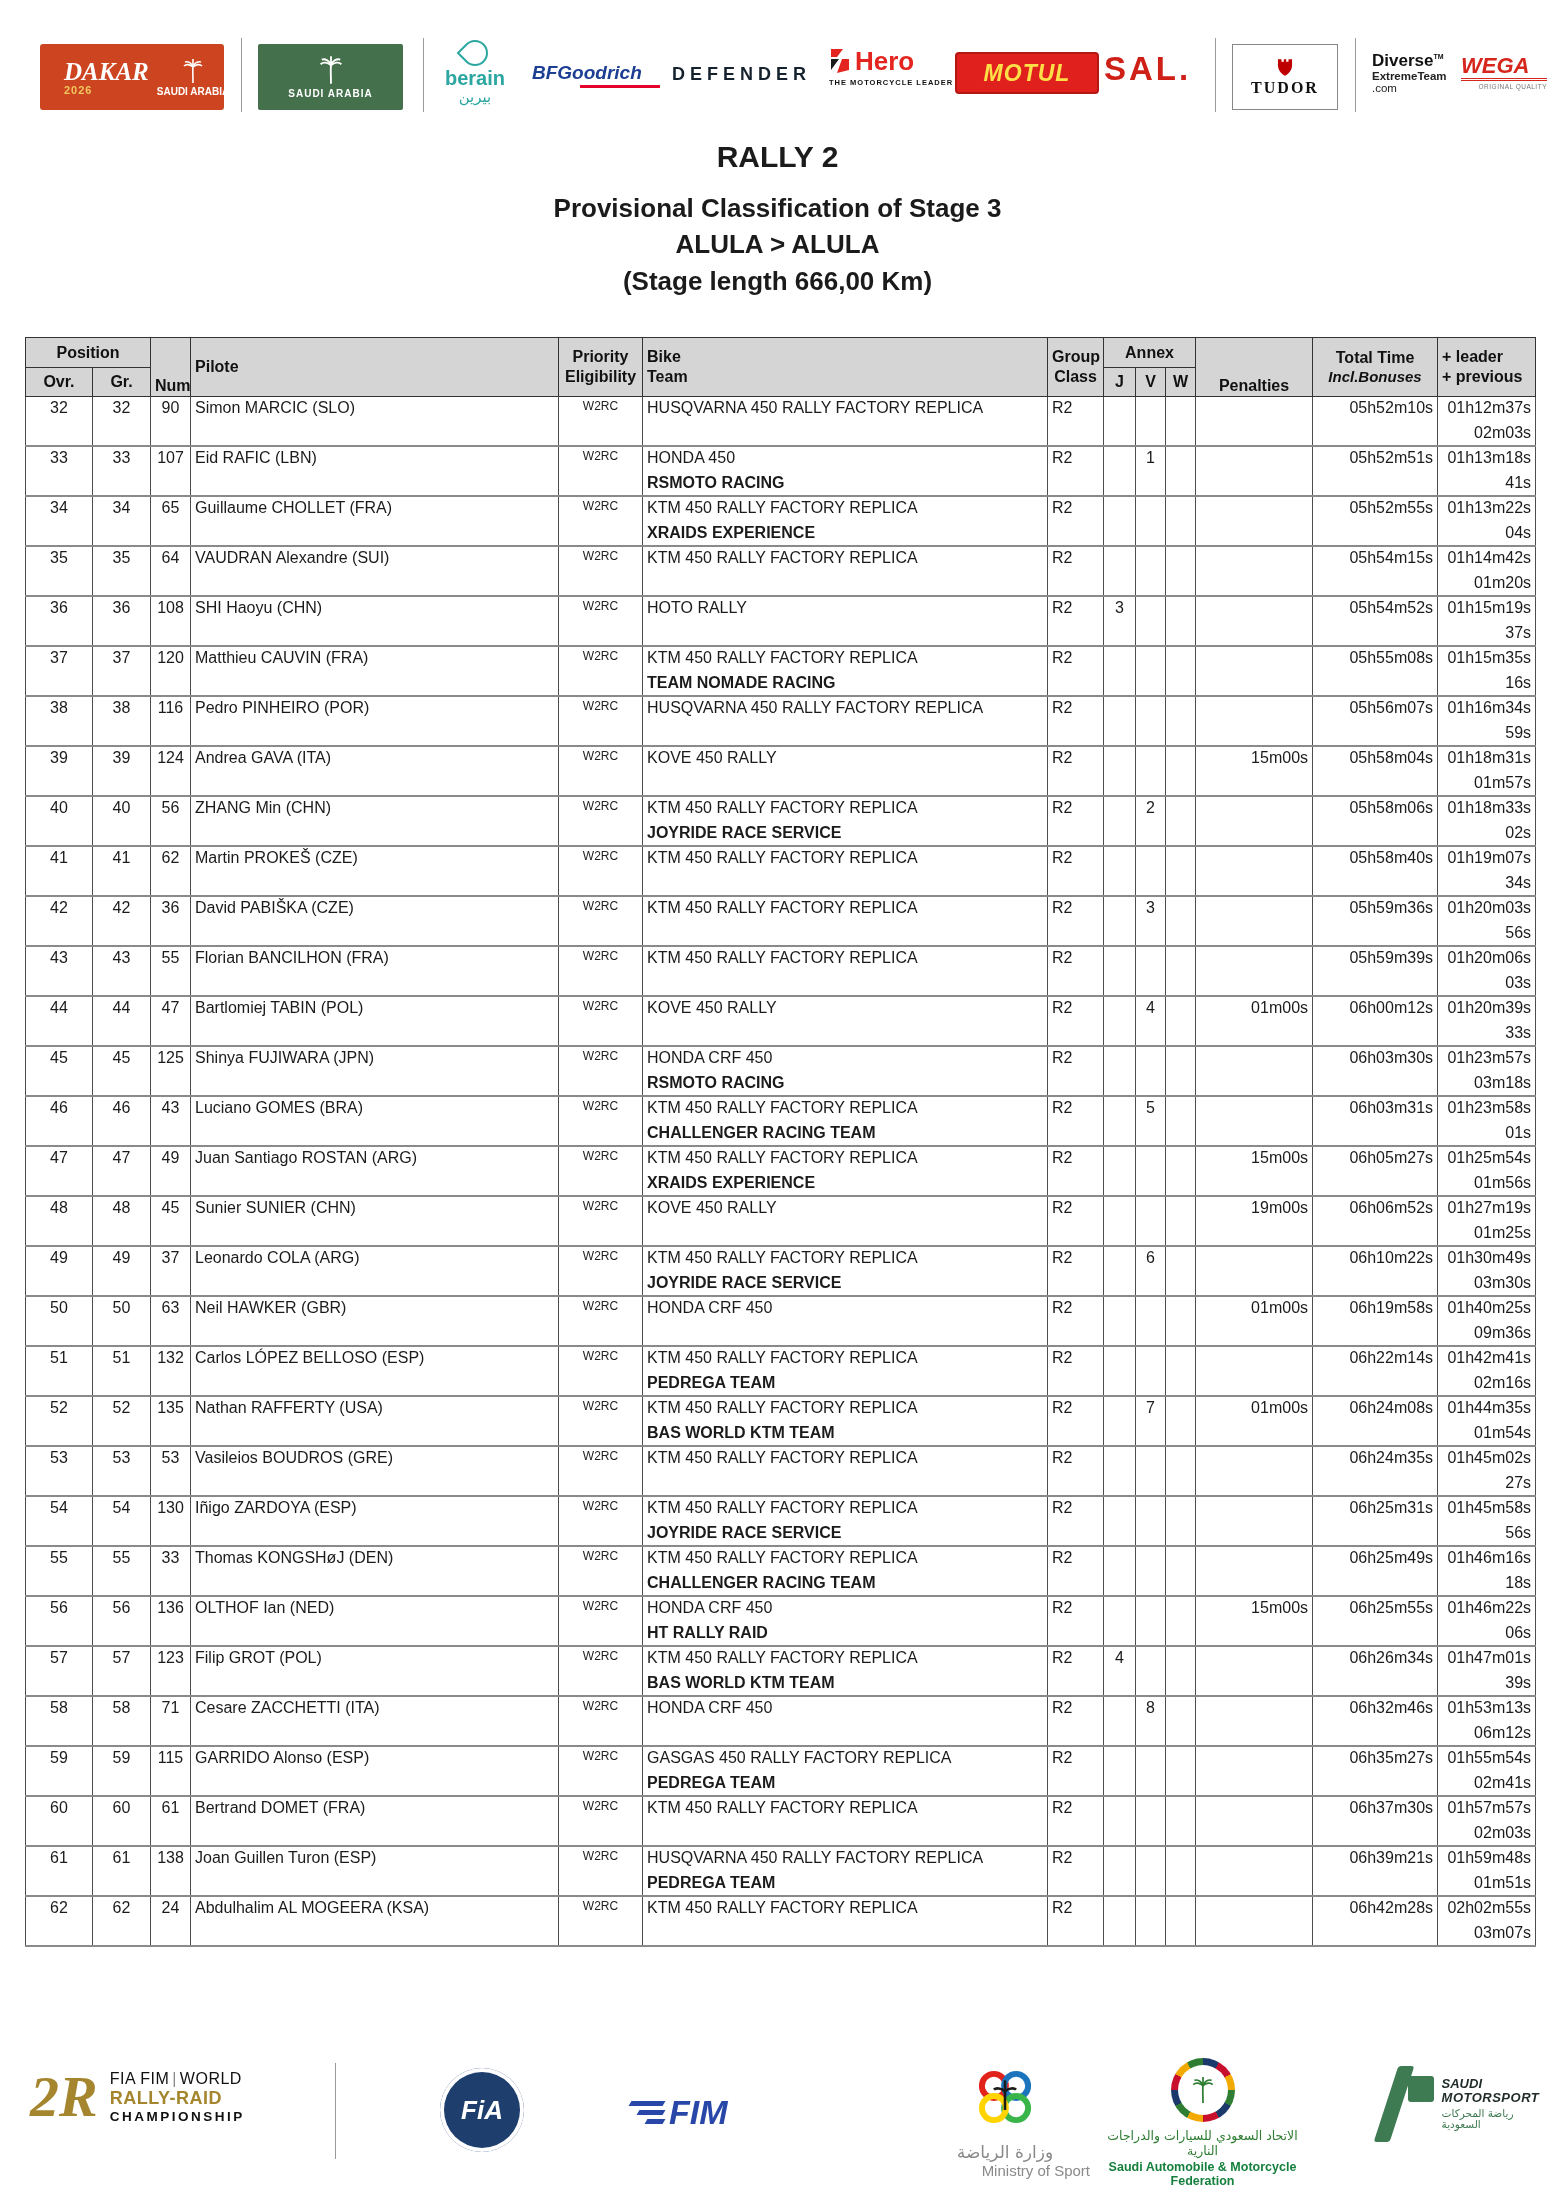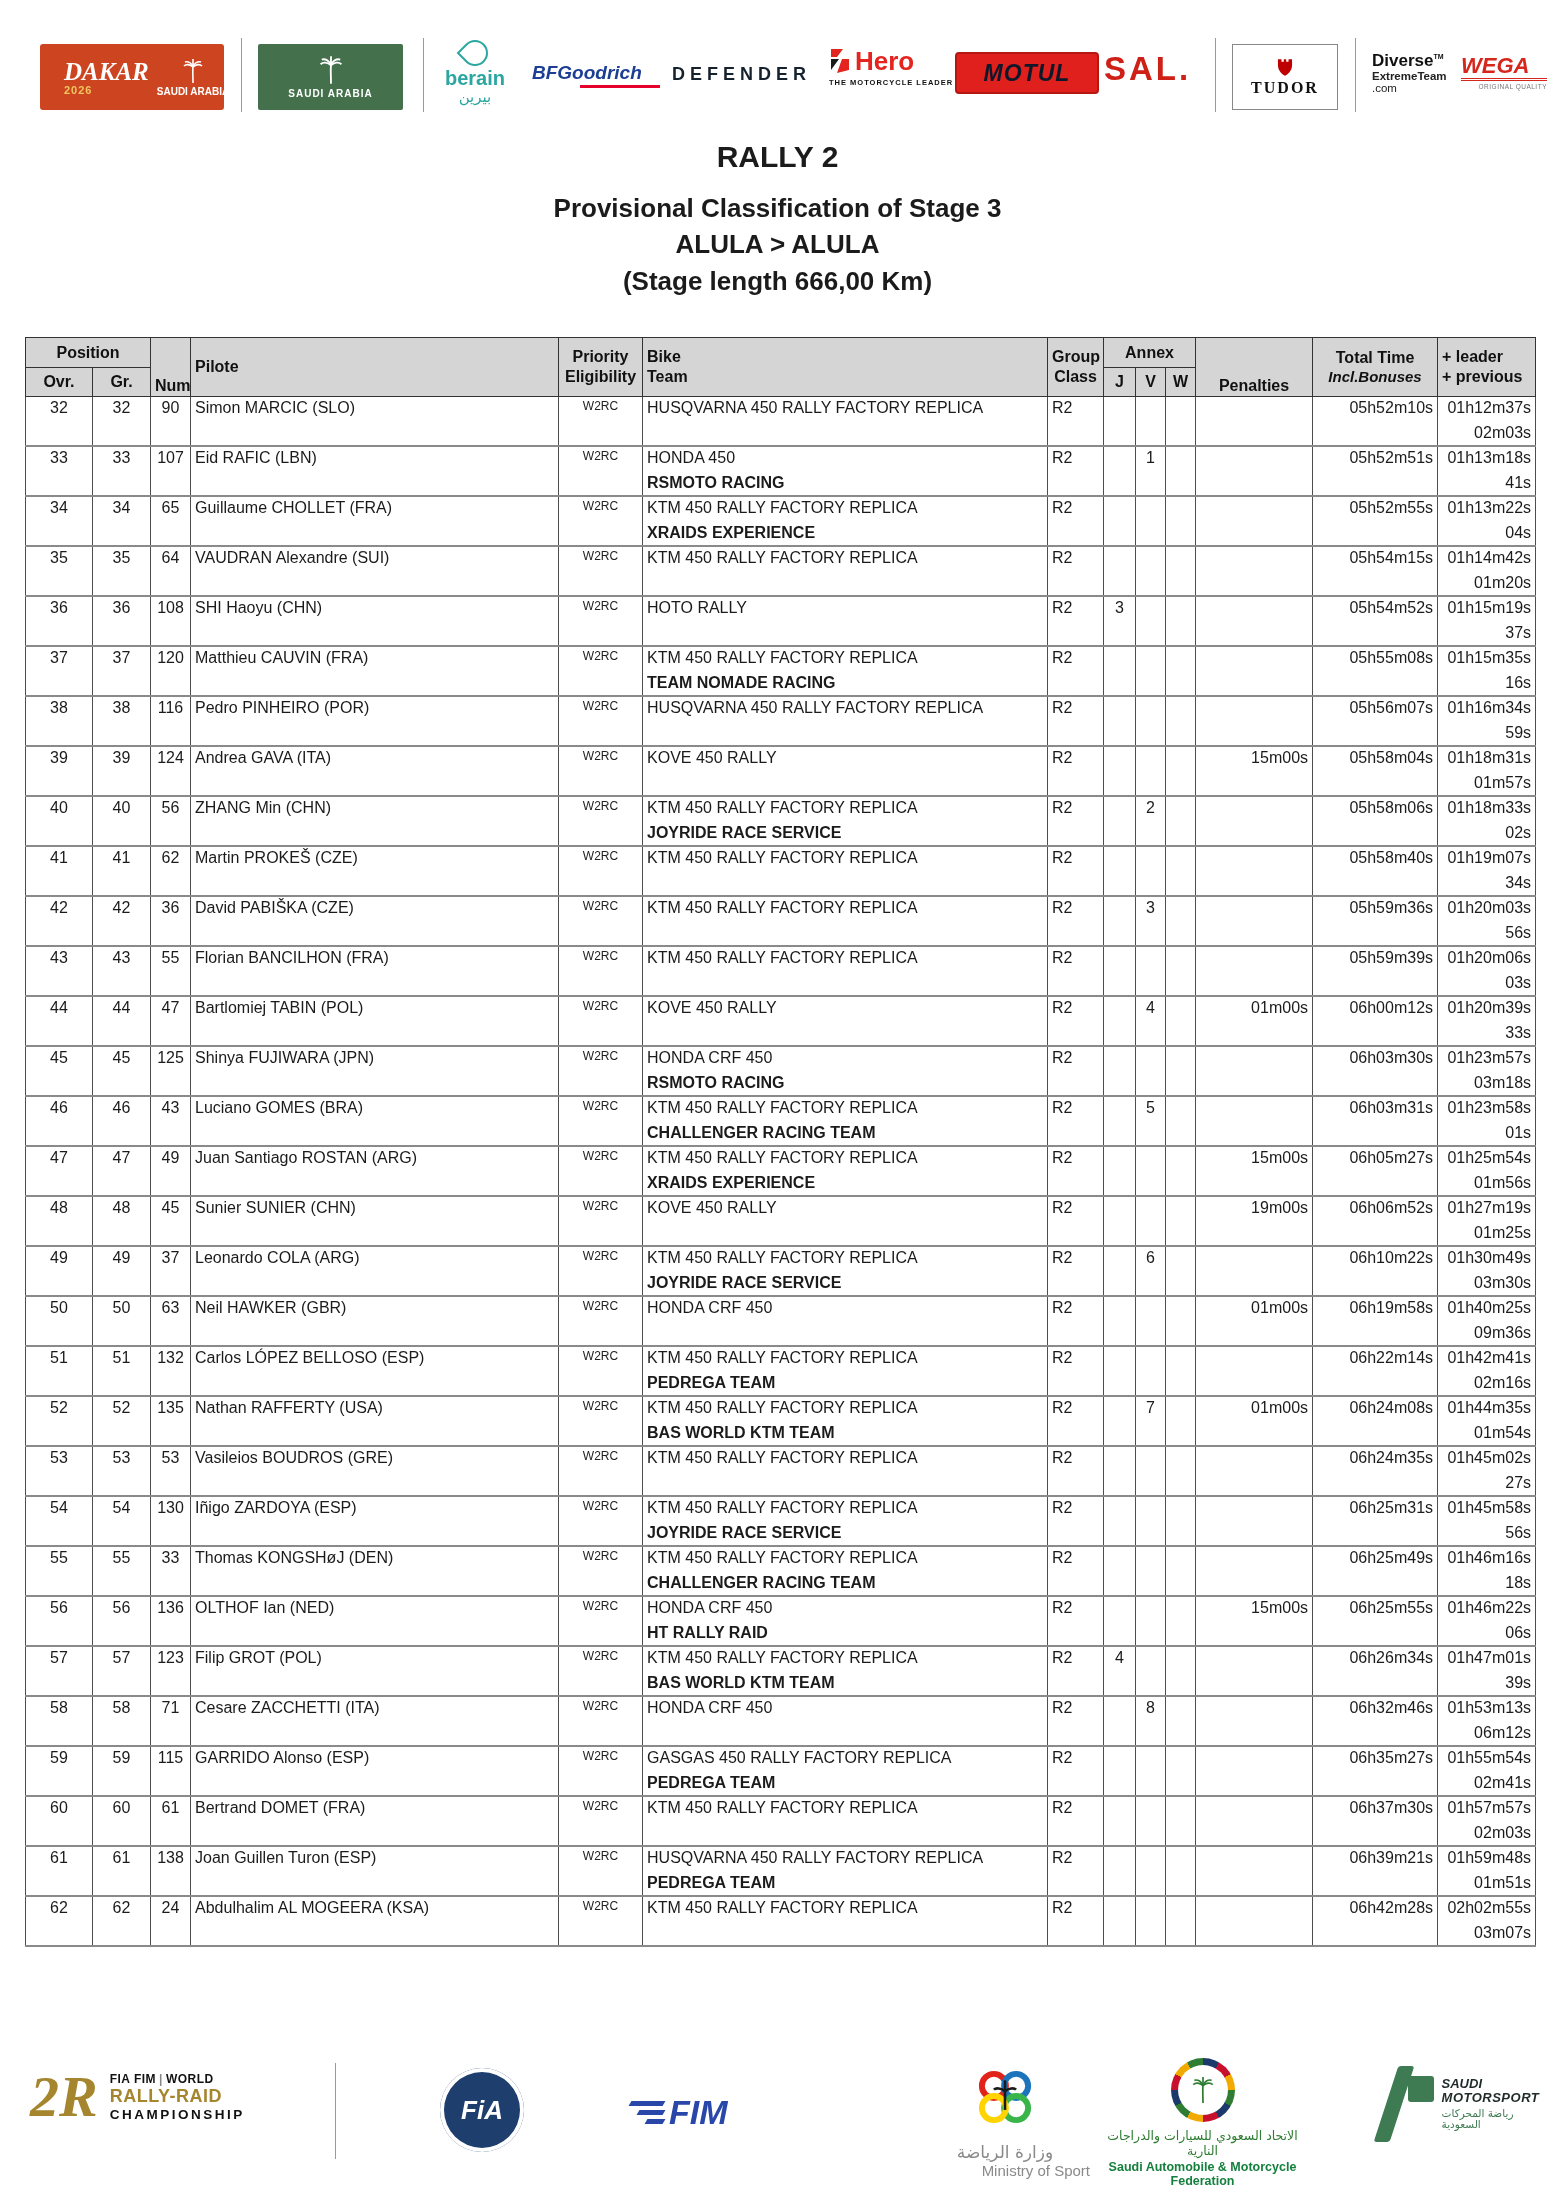--- a/index.html
+++ b/index.html
@@ -23,21 +23,21 @@
   .berain-ar{font-size:15px;color:#2ba6a0;font-family:"DejaVu Sans",sans-serif;line-height:1.2;}
   .bfg{left:532px;top:62px;width:130px;}
   .bfg-text{font-style:italic;font-weight:900;font-size:19px;color:#1c3f94;white-space:nowrap;}
   .bfg-bar{height:3px;background:#e4002b;width:80px;margin-left:48px;margin-top:1px;}
   .defender{left:672px;top:64px;font-size:18px;font-weight:700;letter-spacing:5px;color:#16212e;}
   .hero{left:829px;top:48px;width:120px;}
   .hero-top{display:flex;align-items:center;gap:4px;}
   .hero-text{font-size:26px;font-weight:800;color:#e4251f;line-height:1;}
   .hero-tag{font-size:7.5px;font-weight:700;color:#111;letter-spacing:1px;margin-top:4px;white-space:nowrap;}
   .motul{left:955px;top:52px;width:140px;height:38px;background:#e0201d;border-radius:4px;border:2px solid #b71713;display:flex;align-items:center;justify-content:center;}
-  .motul span{color:#0f172a;font-style:italic;font-weight:900;font-size:23px;letter-spacing:1px;}
+  .motul span{color:#fde047;font-style:italic;font-weight:900;font-size:23px;letter-spacing:1px;}
   .sal{left:1104px;top:52px;font-weight:900;font-size:33px;color:#cf2017;letter-spacing:3px;line-height:1;}
   .tudor-box{left:1232px;top:44px;width:104px;height:64px;border:1.5px solid #888;background:#fff;display:flex;flex-direction:column;align-items:center;justify-content:center;gap:2px;}
   .tudor-name{font-family:"Liberation Serif",serif;font-weight:700;font-size:16px;letter-spacing:2px;color:#111;}
   .diverse{left:1372px;top:52px;line-height:1.05;}
   .diverse-l1{font-size:17px;font-weight:800;color:#111;}
   .diverse-l1 sup{font-size:7px;}
   .diverse-l2{font-size:11.5px;font-weight:600;color:#222;}
   .diverse-l3{font-size:11.5px;color:#222;}
   .wega{left:1461px;top:54px;width:86px;}
   .wega-name{font-size:22px;font-weight:900;font-style:italic;color:#d6271d;border-bottom:3px double #d6271d;line-height:1.05;padding-bottom:1px;}
@@ -73,21 +73,21 @@
   td.c-annex{text-align:center;}
   td.c-pen{text-align:right;padding-right:7px;}
   td.c-total{text-align:right;padding-right:5px;}
   td.c-lead{text-align:right;padding-right:5px;}
   td.c-lead .prev{margin-top:7px;}
 
   
   .f-div{position:absolute;left:335px;top:2063px;width:1px;height:96px;background:#9a9a9a;}
   .wrrc{left:30px;top:2068px;display:flex;align-items:center;gap:12px;}
   .wrrc-2r{font-size:58px;font-weight:900;font-style:italic;color:#a5862f;line-height:1;font-family:"Liberation Serif",serif;}
-  .wrrc-l1{font-size:12px;font-weight:700;color:#111;letter-spacing:.5px;}
+  .wrrc-l1{font-size:16px;font-weight:400;color:#111;letter-spacing:.5px;}
   .wrrc-l1 .bar{color:#888;padding:0 3px;}
   .wrrc-l2{font-size:18px;font-weight:800;color:#a5862f;letter-spacing:.5px;}
   .wrrc-l3{font-size:13.5px;font-weight:800;color:#111;letter-spacing:2.5px;}
   .fia{left:440px;top:2068px;width:84px;height:84px;border-radius:50%;background:#1e3e6e;display:flex;align-items:center;justify-content:center;box-shadow:0 0 0 4px #fff inset;}
   .fia span{color:#fff;font-weight:900;font-size:26px;font-style:italic;}
   .fim{left:630px;top:2095px;display:flex;align-items:center;gap:5px;}
   .fim-lines{display:flex;flex-direction:column;gap:4px;}
   .fim-lines i{display:block;height:5px;background:#2847a8;transform:skewX(-30deg);}
   .fim-lines i:nth-child(1){width:34px;}
   .fim-lines i:nth-child(2){width:26px;margin-left:8px;}

